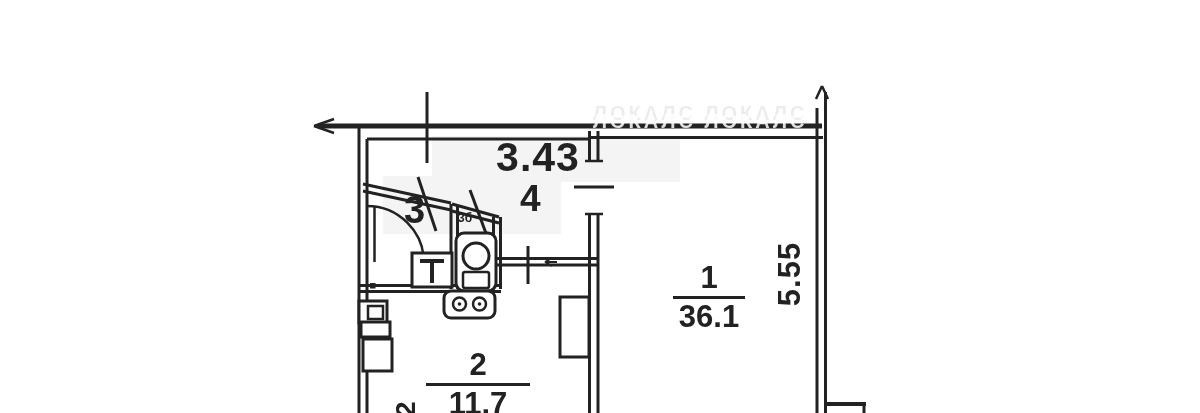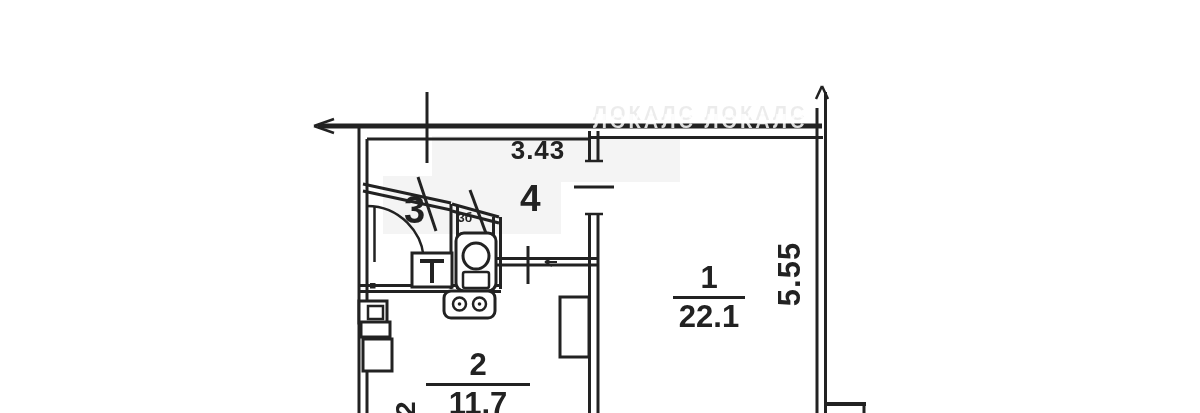--- a/index.html
+++ b/index.html
@@ -122,36 +122,36 @@
     </g>
     <g>
       <rect class="sf" x="363" y="339" width="29" height="32" stroke-width="3"></rect>
     </g>
 
     <g>
       <rect class="sf" x="560" y="297" width="29" height="60" stroke-width="3"></rect>
     </g>
   </svg>
 
-  <div class="lbl ctr" style="left:430px;top:137px;width:120px;font-size:26px;letter-spacing:1px;padding-left:48px;">3.43</div>
+  <div class="lbl ctr" style="left:430px;top:137px;width:120px;font-size:41px;letter-spacing:1px;padding-left:48px;">3.43</div>
 
   <div class="lbl rot" style="left:789px;top:274px;font-size:31px;letter-spacing:1px;">5.55</div>
 
   <div class="lbl rot" style="left:406px;top:417px;font-size:28px;">52</div>
 
   <div class="lbl" style="left:404px;top:191px;font-size:38px;">3</div>
 
   <div class="lbl" style="left:458px;top:212px;font-size:12px;">3б</div>
 
   <div class="lbl" style="left:520px;top:180px;font-size:37px;">4</div>
 
   <div class="room-frac" style="left:659px;top:262px;width:100px;">
     <div class="lbl" style="position:static;font-size:31px;">1</div>
     <div class="frac-bar" style="width:72px;"></div>
-    <div class="lbl" style="position:static;font-size:31px;">22.1</div>
+    <div class="lbl" style="position:static;font-size:31px;">36.1</div>
   </div>
 
   <div class="room-frac" style="left:426px;top:349px;width:104px;">
     <div class="lbl" style="position:static;font-size:31px;">2</div>
     <div class="frac-bar" style="width:104px;"></div>
     <div class="lbl" style="position:static;font-size:31px;">11.7</div>
   </div>
 
   <div class="wm wm-top-gray" style="left:593px;top:102px;font-size:20px;letter-spacing:3px;">ЛОКАЛС ЛОКАЛС</div>
   <div class="wm wm-top-white" style="left:593px;top:110px;font-size:20px;letter-spacing:3px;">ЛОКАЛС ЛОКАЛС</div>

